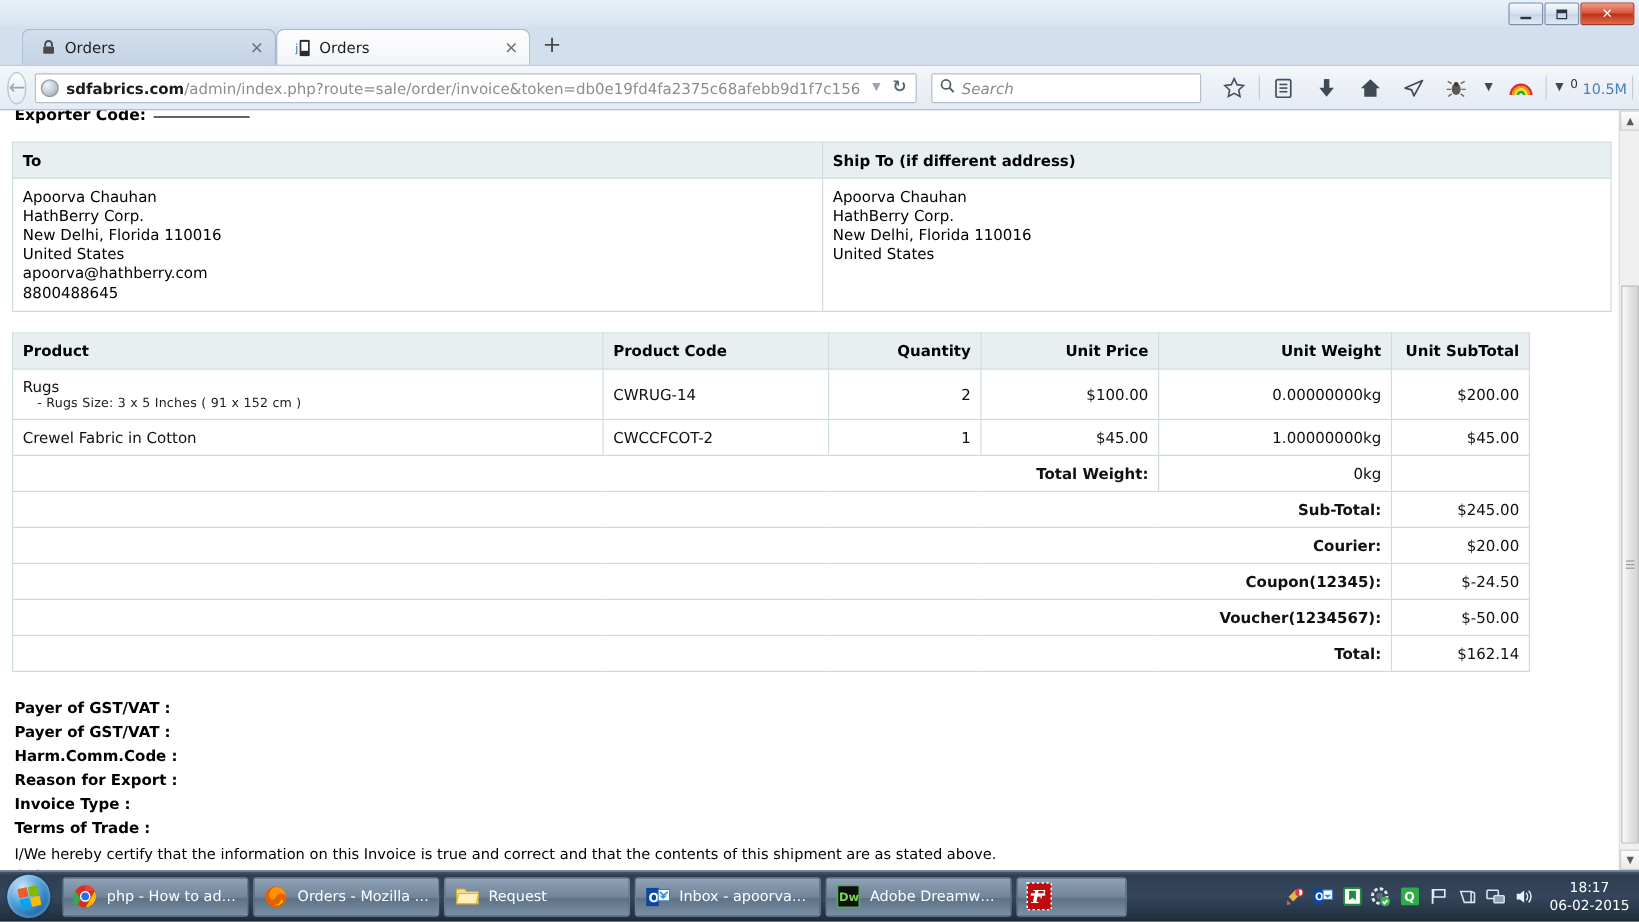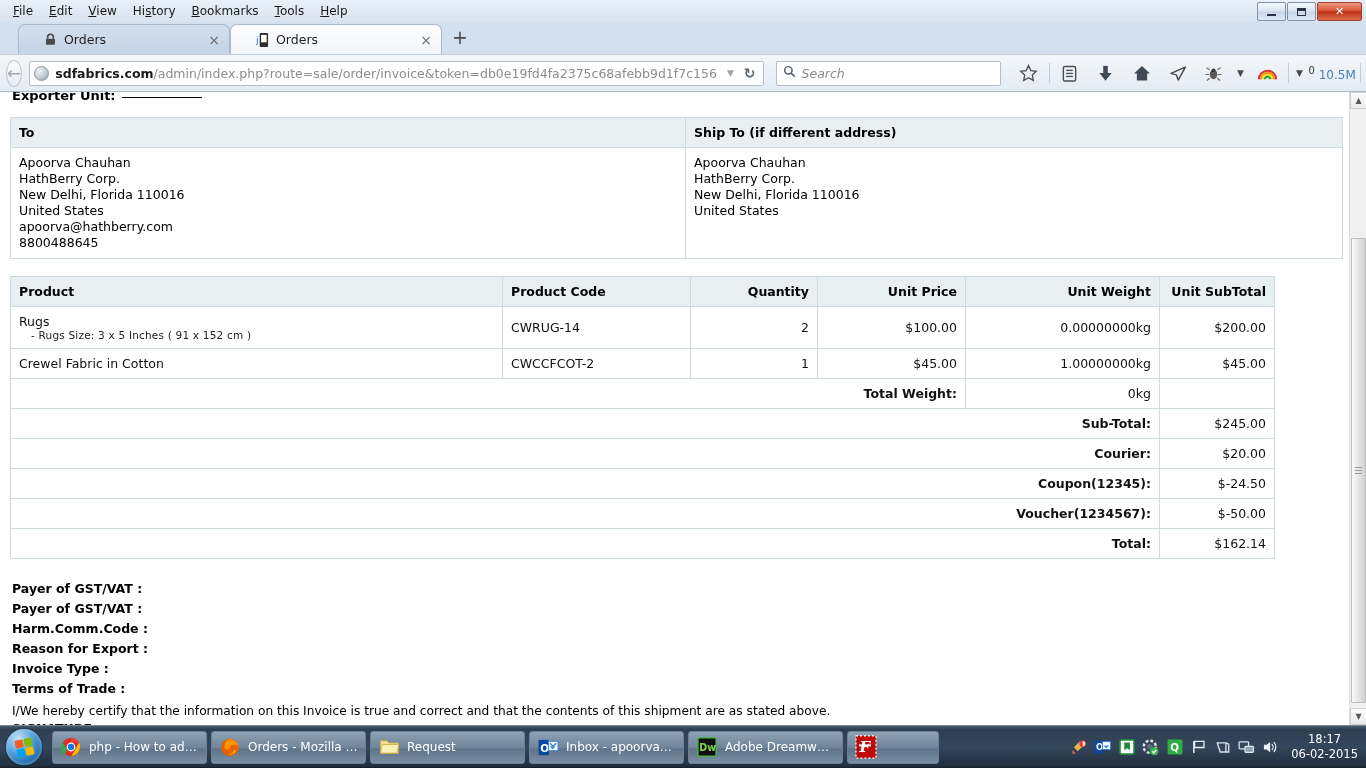--- a/index.html
+++ b/index.html
@@ -49,21 +49,21 @@
   .wglyph-min { width:9px; height:2px; background:#2b3342; margin-top:6px; }
   .wglyph-max { width:9px; height:8px; border:1.5px solid #2b3342; border-top-width:3px; }
 
   
   .tabstrip {
     position:absolute; left:0; top:21px; height:33px; width:100%;
     display:flex; align-items:flex-end; padding-left:18px;
   }
   .tab {
     position:relative; height:30px; width:212px;
-    display:flex; align-items:center; gap:7px; padding:0 8px 0 24px;
+    display:flex; align-items:center; gap:7px; padding:0 8px 0 14px;
     font-size:12.5px; color:#1d1d1d;
     border-top-left-radius:7px; border-top-right-radius:7px;
   }
   .tab.inactive {
     background: linear-gradient(180deg,#d2dfee 0%, #c4d3e5 100%);
     border:1px solid #a8bad0; border-bottom:none;
   }
   .tab.active {
     background: linear-gradient(180deg,#fdfdfe 0%, #f2f5f9 100%);
     border:1px solid #a8bad0; border-bottom:none;
@@ -220,29 +220,20 @@
     padding-right:8px; padding-left:4px; flex:0 0 auto;
   }
   .tbico { width:22px; height:22px; flex:0 0 22px; display:flex; align-items:center; justify-content:center; }
 </style>
 </head>
 <body>
 
 <div class="browser-window">
   <div class="glass-sheen"></div>
 
-  <div class="menubar">
-    <span class="mi"><u>F</u>ile</span>
-    <span class="mi"><u>E</u>dit</span>
-    <span class="mi"><u>V</u>iew</span>
-    <span class="mi">Hi<u>s</u>tory</span>
-    <span class="mi"><u>B</u>ookmarks</span>
-    <span class="mi"><u>T</u>ools</span>
-    <span class="mi"><u>H</u>elp</span>
-  </div>
 
   <div class="wincontrols">
     <div class="wbtn">
         <span class="wglyph-min"></span>
       </div>
     <div class="wbtn">
         <span class="wglyph-max"></span>
       </div>
     <div class="wbtn close">
         <span>✕</span>
@@ -354,21 +345,21 @@
       <div class="tbi">
         
       </div>
     </div>
   </div>
 
   <div class="viewport">
     <div class="page">
 
       <div class="exporter-line">
-        <span>Exporter Unit:</span><span class="blank"></span>
+        <span>Exporter Code:</span><span class="blank"></span>
       </div>
 
       <table class="inv">
         <tbody>
             <tr>
           <th style="width:675px">To</th>
           <th>Ship To (if different address)</th>
         </tr>
         <tr>
           <td class="addr-cell">

